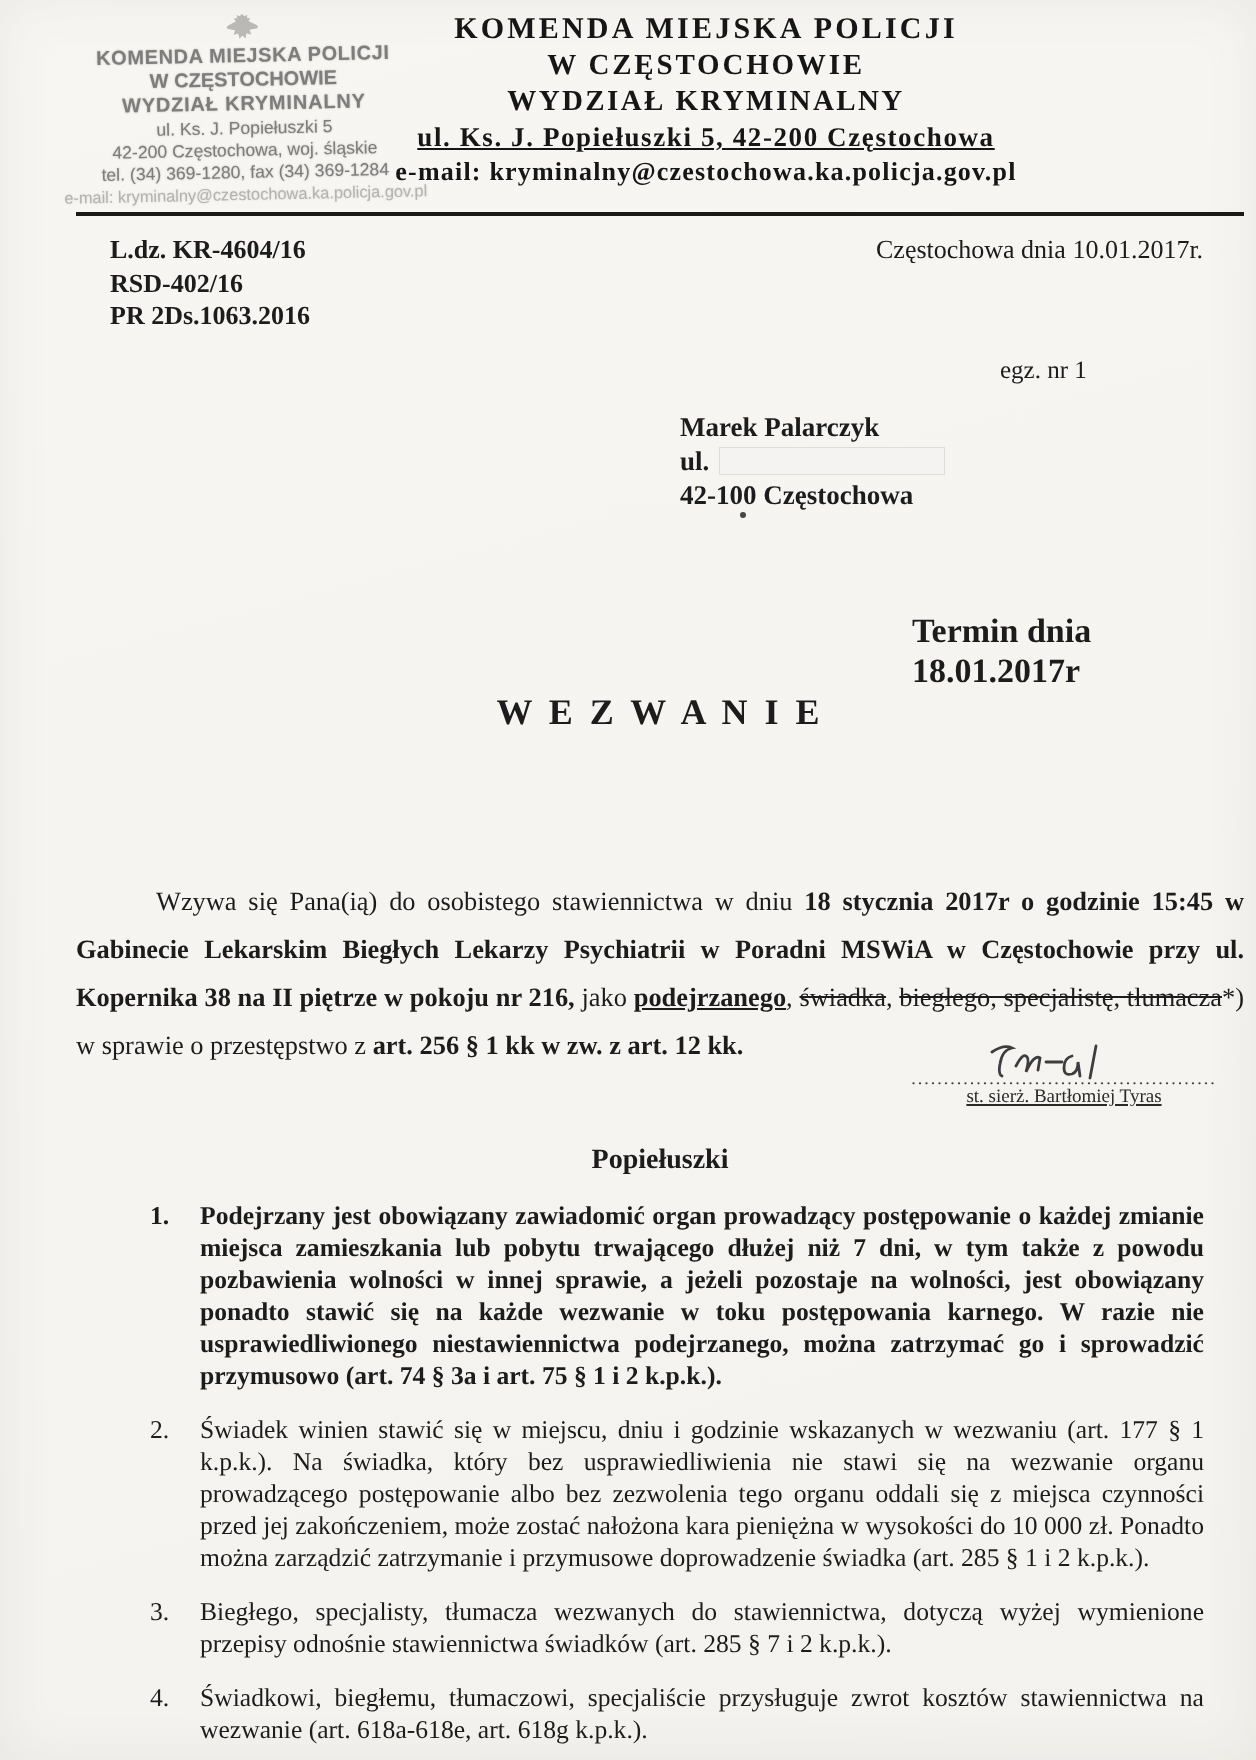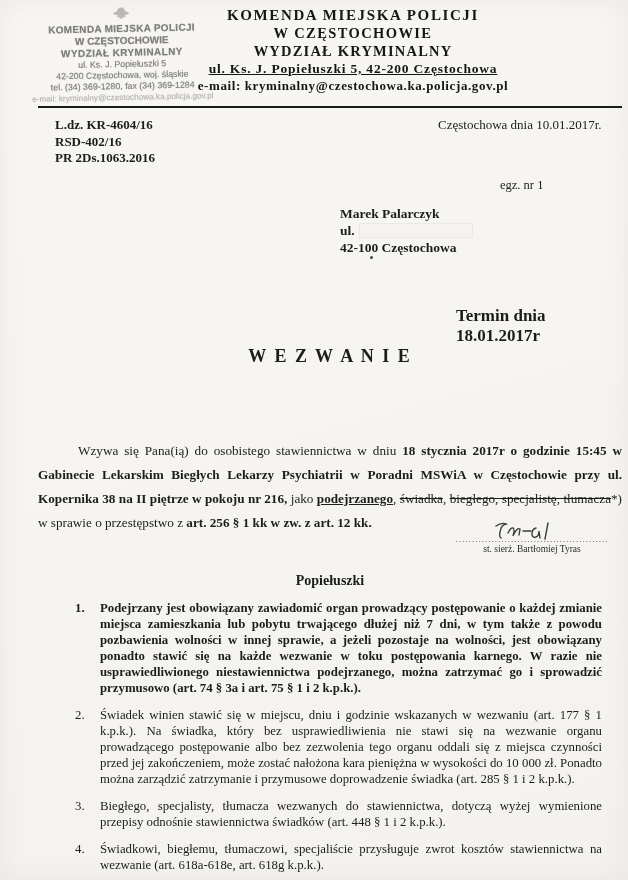--- a/index.html
+++ b/index.html
@@ -74,21 +74,21 @@
   .body-text p{margin:0;text-indent:40px;}
   .seg-n{font-weight:normal;}
   .seg-b{font-weight:bold;}
   .seg-bu{font-weight:bold;text-decoration:underline;}
   .seg-st{text-decoration:line-through;}
 
   
   .sig{position:absolute;left:452px;top:534px;width:160px;text-align:center;}
   .sig .scribble{position:absolute;left:38px;top:-14px;}
   .sig .dotline{font-size:9px;letter-spacing:1px;color:#3a3a3a;white-space:nowrap;overflow:hidden;}
-  .sig .sig-name{font-size:9.5px;color:#2a2a2a;margin-top:0px;}
+  .sig .sig-name{font-size:9.5px;color:#2a2a2a;margin-top:0px;text-decoration:underline;}
 
   
   .expl-head{position:absolute;top:573px;width:100%;text-align:center;font-size:14px;font-weight:bold;}
   .expl-list{position:absolute;left:75px;top:600px;width:527px;font-size:12.8px;line-height:16px;}
   .expl-item{display:flex;margin-bottom:11px;}
   .expl-item .num{width:25px;flex:0 0 25px;}
   .expl-item .itxt{flex:1;text-align:justify;}
   .expl-item.bold-item{font-weight:bold;}
 </style>
 </head>
@@ -163,21 +163,21 @@
     <div class="expl-item bold-item">
       <span class="num">1.</span>
       <span class="itxt">Podejrzany jest obowiązany zawiadomić organ prowadzący postępowanie o każdej zmianie miejsca zamieszkania lub pobytu trwającego dłużej niż 7 dni, w tym także z powodu pozbawienia wolności w innej sprawie, a jeżeli pozostaje na wolności, jest obowiązany ponadto stawić się na każde wezwanie w toku postępowania karnego. W razie nie usprawiedliwionego niestawiennictwa podejrzanego, można zatrzymać go i sprowadzić przymusowo (art. 74 § 3a i art. 75 § 1 i 2 k.p.k.).</span>
     </div>
     <div class="expl-item">
       <span class="num">2.</span>
       <span class="itxt">Świadek winien stawić się w miejscu, dniu i godzinie wskazanych w wezwaniu (art. 177 § 1 k.p.k.). Na świadka, który bez usprawiedliwienia nie stawi się na wezwanie organu prowadzącego postępowanie albo bez zezwolenia tego organu oddali się z miejsca czynności przed jej zakończeniem, może zostać nałożona kara pieniężna w wysokości do 10 000 zł. Ponadto można zarządzić zatrzymanie i przymusowe doprowadzenie świadka (art. 285 § 1 i 2 k.p.k.).</span>
     </div>
     <div class="expl-item">
       <span class="num">3.</span>
-      <span class="itxt">Biegłego, specjalisty, tłumacza wezwanych do stawiennictwa, dotyczą wyżej wymienione przepisy odnośnie stawiennictwa świadków (art. 448 § 1 i 2 k.p.k.).</span>
+      <span class="itxt">Biegłego, specjalisty, tłumacza wezwanych do stawiennictwa, dotyczą wyżej wymienione przepisy odnośnie stawiennictwa świadków (art. 285 § 7 i 2 k.p.k.).</span>
     </div>
     <div class="expl-item">
       <span class="num">4.</span>
       <span class="itxt">Świadkowi, biegłemu, tłumaczowi, specjaliście przysługuje zwrot kosztów stawiennictwa na wezwanie (art. 618a-618e, art. 618g k.p.k.).</span>
     </div>
   </div>
 
 </div>
 
 </body></html>

